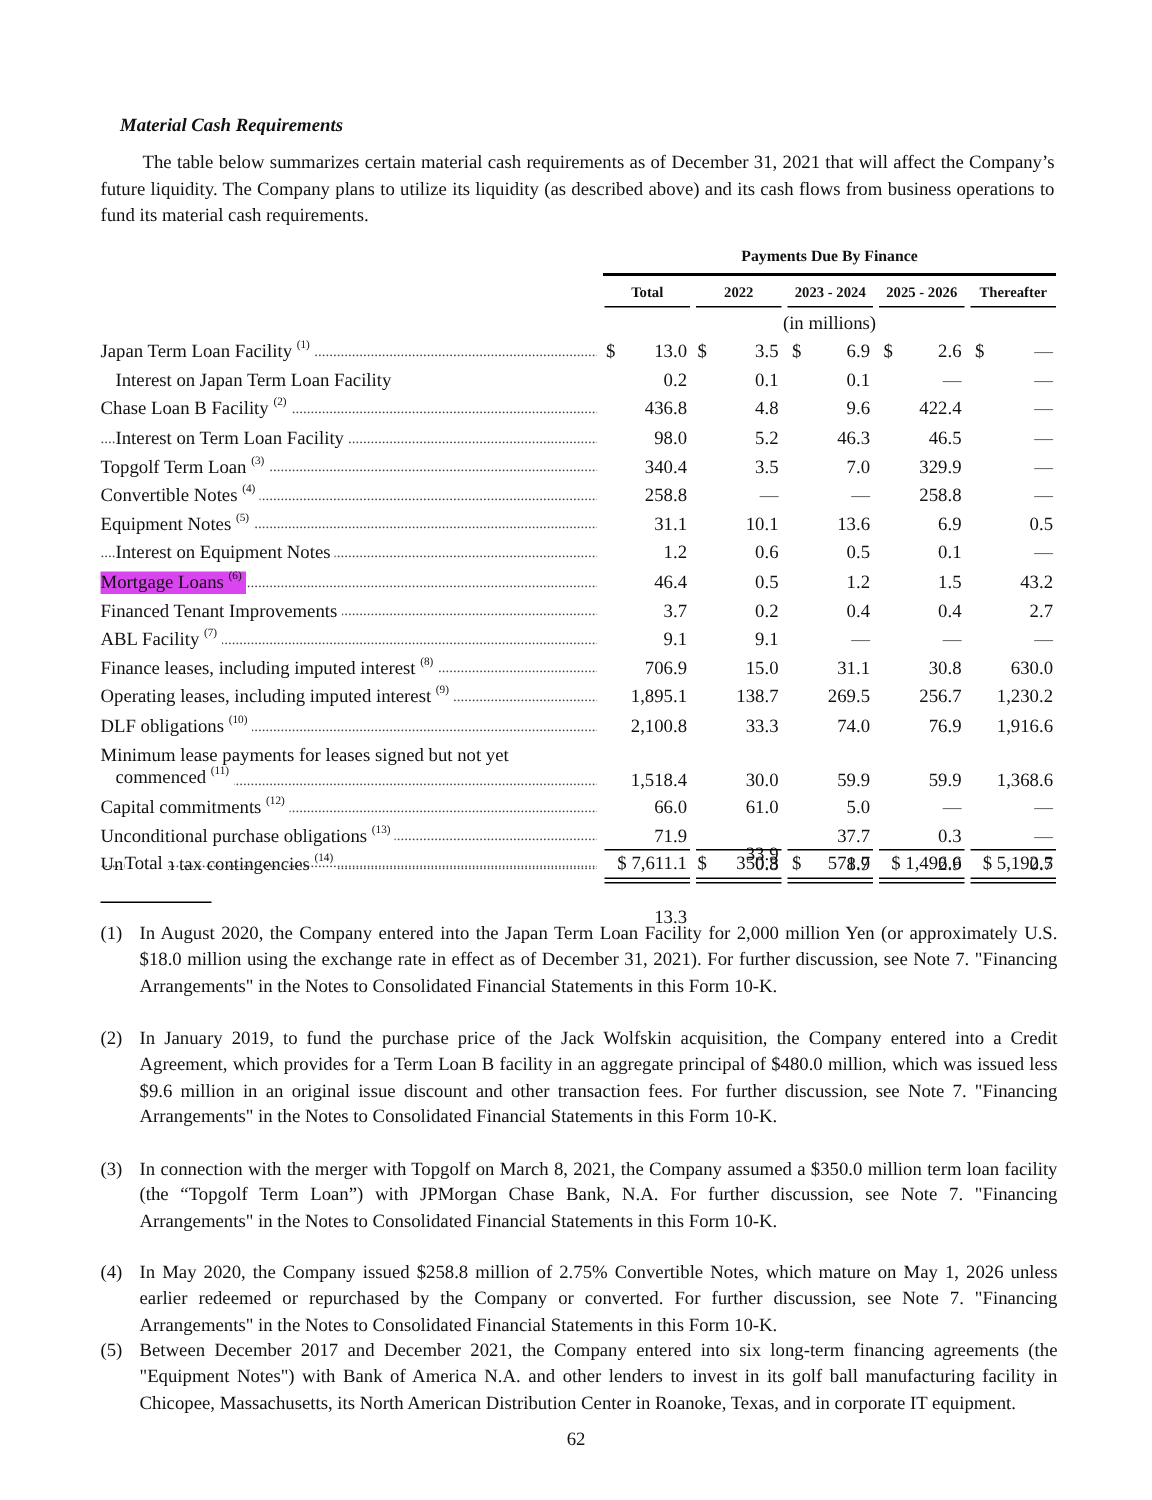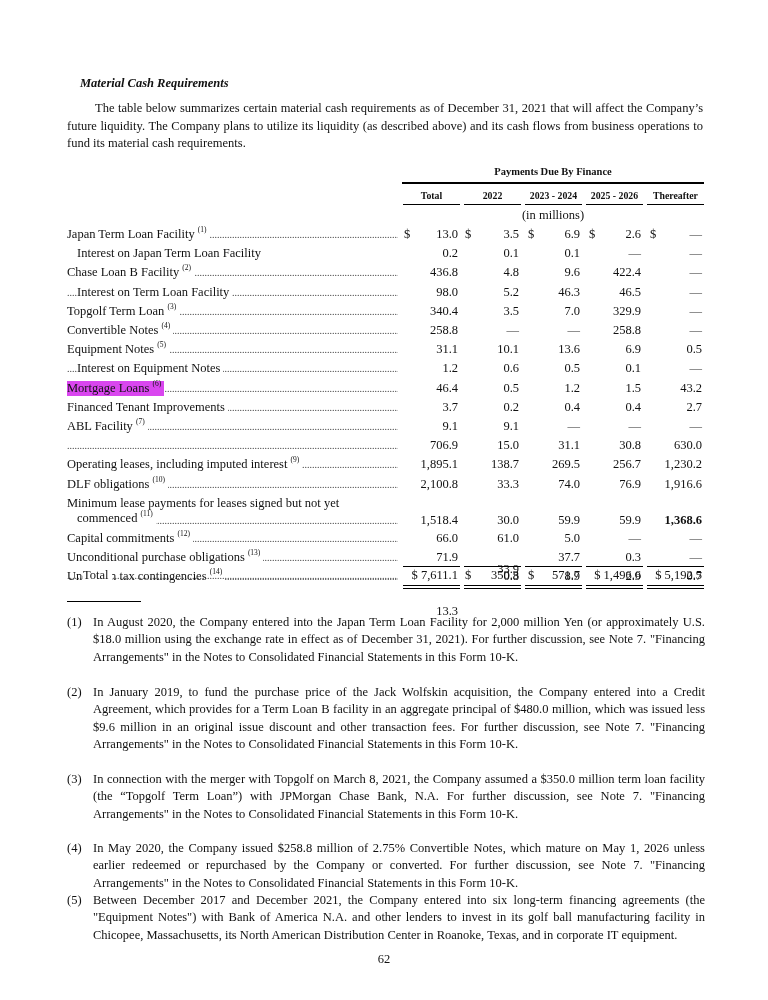--- a/index.html
+++ b/index.html
@@ -145,20 +145,21 @@
       <div class="leader" style="top: 2px;">........................................................................................................................................................................................................</div>
       <div class="label" style="background: rgb(255, 255, 255); padding-right: 3px;"><span>ABL Facility</span> <sup>(7)</sup></div>
       <div class="cell" style="left: 336px; width: 55px; top: 0px;">9.1</div>
       <div class="cell" style="left: 397px; width: 55px; top: 0px;">9.1</div>
       <div class="cell" style="left: 458px; width: 55px; top: 0px; color: rgb(85, 85, 85);">—</div>
       <div class="cell" style="left: 519px; width: 55px; top: 0px; color: rgb(85, 85, 85);">—</div>
       <div class="cell" style="left: 580px; width: 55px; top: 0px; color: rgb(85, 85, 85);">—</div>
     </div>
     <div class="row" style="top: 438.2px;">
       <div class="leader" style="top: 2px;">........................................................................................................................................................................................................</div>
+      <div class="label" style="background: rgb(255, 255, 255); padding-right: 3px;"><span>Finance leases, including imputed interest</span> <sup>(8)</sup></div>
       <div class="cell" style="left: 336px; width: 55px; top: 0px;">706.9</div>
       <div class="cell" style="left: 397px; width: 55px; top: 0px;">15.0</div>
       <div class="cell" style="left: 458px; width: 55px; top: 0px;">31.1</div>
       <div class="cell" style="left: 519px; width: 55px; top: 0px;">30.8</div>
       <div class="cell" style="left: 580px; width: 55px; top: 0px;">630.0</div>
     </div>
     <div class="row" style="top: 457.4px;">
       <div class="leader" style="top: 2px;">........................................................................................................................................................................................................</div>
       <div class="label" style="background: rgb(255, 255, 255); padding-right: 3px;"><span>Operating leases, including imputed interest</span> <sup>(9)</sup></div>
       <div class="cell" style="left: 336px; width: 55px; top: 0px;">1,895.1</div>
@@ -176,21 +177,21 @@
       <div class="cell" style="left: 519px; width: 55px; top: 0px;">76.9</div>
       <div class="cell" style="left: 580px; width: 55px; top: 0px;">1,916.6</div>
     </div>
     <div class="row" style="top: 495.8px; height: 34px;">
       <div class="leader" style="top: 19px;">........................................................................................................................................................................................................</div>
       <div class="label" style="background: transparent; padding-right: 3px;"><div>Minimum lease payments for leases signed but not yet</div><div style="padding-left: 10px; background: rgb(255, 255, 255); display: inline-block; padding-right: 3px;"><span>commenced</span> <sup> (11)</sup></div></div>
       <div class="cell" style="left: 336px; width: 55px; top: 17px;">1,518.4</div>
       <div class="cell" style="left: 397px; width: 55px; top: 17px;">30.0</div>
       <div class="cell" style="left: 458px; width: 55px; top: 17px;">59.9</div>
       <div class="cell" style="left: 519px; width: 55px; top: 17px;">59.9</div>
-      <div class="cell" style="left: 580px; width: 55px; top: 17px; font-weight: bold;">1,368.6</div>
+      <div class="cell" style="left: 580px; width: 55px; top: 17px;">1,368.6</div>
     </div>
     <div class="row" style="top: 530.8px;">
       <div class="leader" style="top: 2px;">........................................................................................................................................................................................................</div>
       <div class="label" style="background: rgb(255, 255, 255); padding-right: 3px;"><span>Capital commitments</span> <sup>(12)</sup></div>
       <div class="cell" style="left: 336px; width: 55px; top: 0px;">66.0</div>
       <div class="cell" style="left: 397px; width: 55px; top: 0px;">61.0</div>
       <div class="cell" style="left: 458px; width: 55px; top: 0px;">5.0</div>
       <div class="cell" style="left: 519px; width: 55px; top: 0px; color: rgb(85, 85, 85);">—</div>
       <div class="cell" style="left: 580px; width: 55px; top: 0px; color: rgb(85, 85, 85);">—</div>
     </div>

